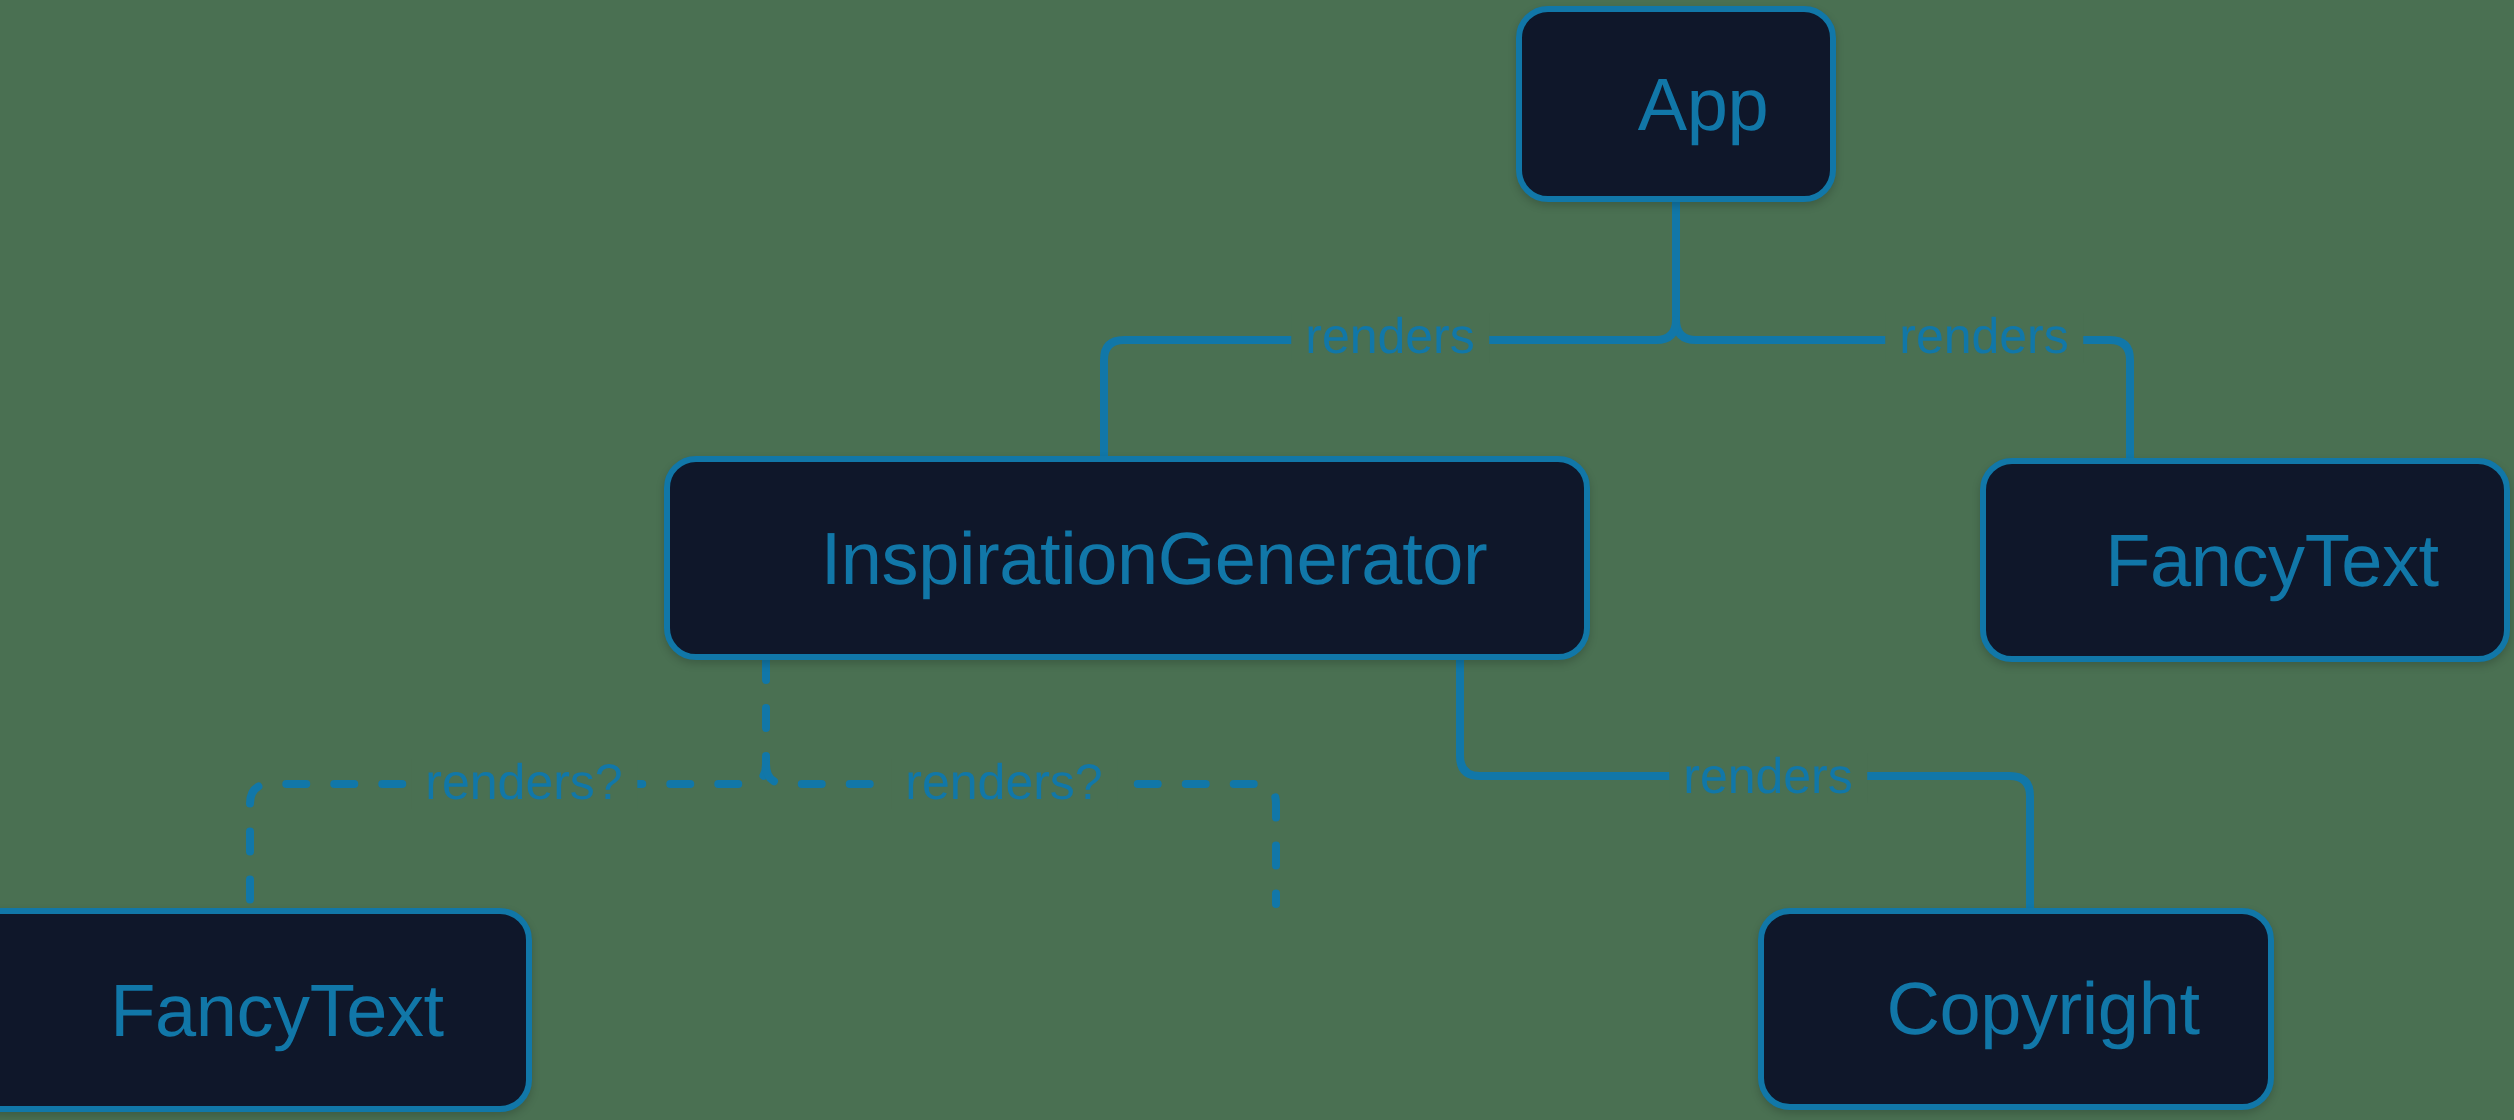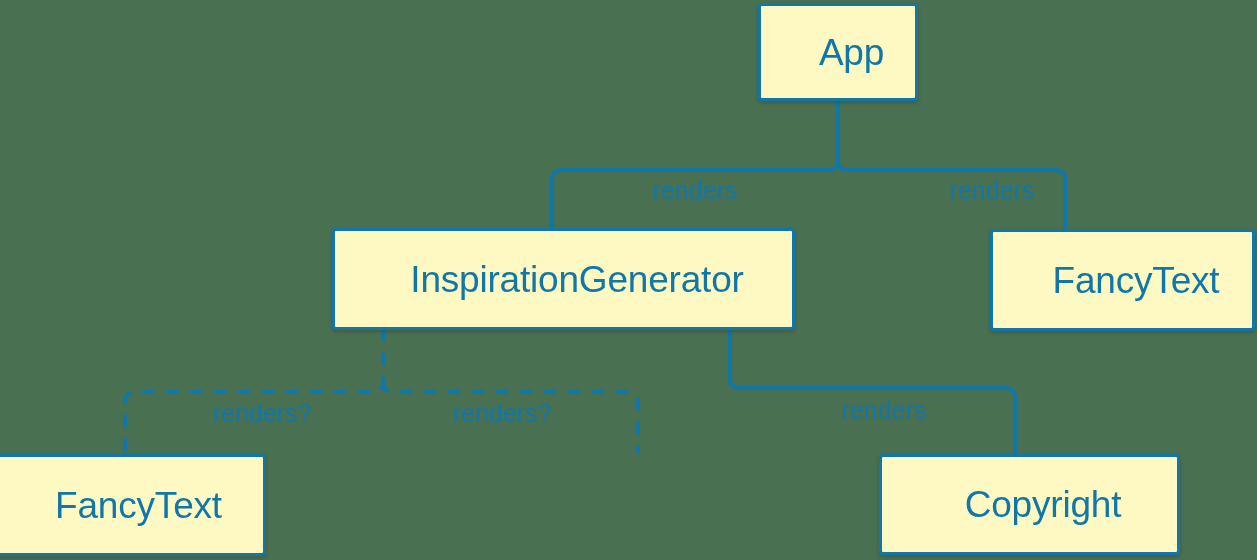--- a/index.html
+++ b/index.html
@@ -21,23 +21,23 @@
   }
   #diagram-svg {
     position: absolute;
     inset: 0;
     width: 1257px;
     height: 560px;
     display: block;
   }
   .node-box {
     position: absolute;
-    background: #fef9c3;
+    background: #0f172a;
     border: 3px solid #1177A8;
-    border-radius: 4px;
+    border-radius: 16px;
     box-sizing: border-box;
     display: flex;
     align-items: center;
     justify-content: center;
     box-shadow: 0 2px 4px rgba(0,0,0,0.18);
     padding-left: 27px;
   }
   .node-label {
     color: #1177A8;
     font-size: 37px;
@@ -47,21 +47,20 @@
   }
   .edge-label {
     position: absolute;
     color: #1177A8;
     font-size: 25px;
     line-height: 1;
     white-space: nowrap;
     background: #4A7052;
     padding: 0 7px;
     transform: translate(-50%, -50%);
-    margin-top: 21px;
   }
 </style>
 </head>
 <body>
 
 <div id="diagram-root">
 
   <svg id="diagram-svg" viewBox="0 0 1257 560" aria-hidden="true">
     <g fill="none" stroke="#1177A8" stroke-width="4" stroke-linecap="round" stroke-linejoin="round">
 
@@ -91,21 +90,21 @@
 
   <div class="node-box" style="left:990px; top:229px; width:265px; height:102px;">
     <span class="node-label">FancyText</span>
   </div>
 
   <div class="node-box" style="left:-16px; top:454px; width:282px; height:102px;">
     <span class="node-label">FancyText</span>
   </div>
 
 
-  <div class="node-box" style="left:879px; top:454px; width:301px; height:101px;">
+  <div class="node-box" style="left:879px; top:454px; width:258px; height:101px;">
     <span class="node-label">Copyright</span>
   </div>
 
   <span class="edge-label" style="left:695px; top:169px;">renders</span>
 
   <span class="edge-label" style="left:992px; top:169px;">renders</span>
 
   <span class="edge-label" style="left:262px; top:392px;">renders?</span>
 
   <span class="edge-label" style="left:502px; top:392px;">renders?</span>

